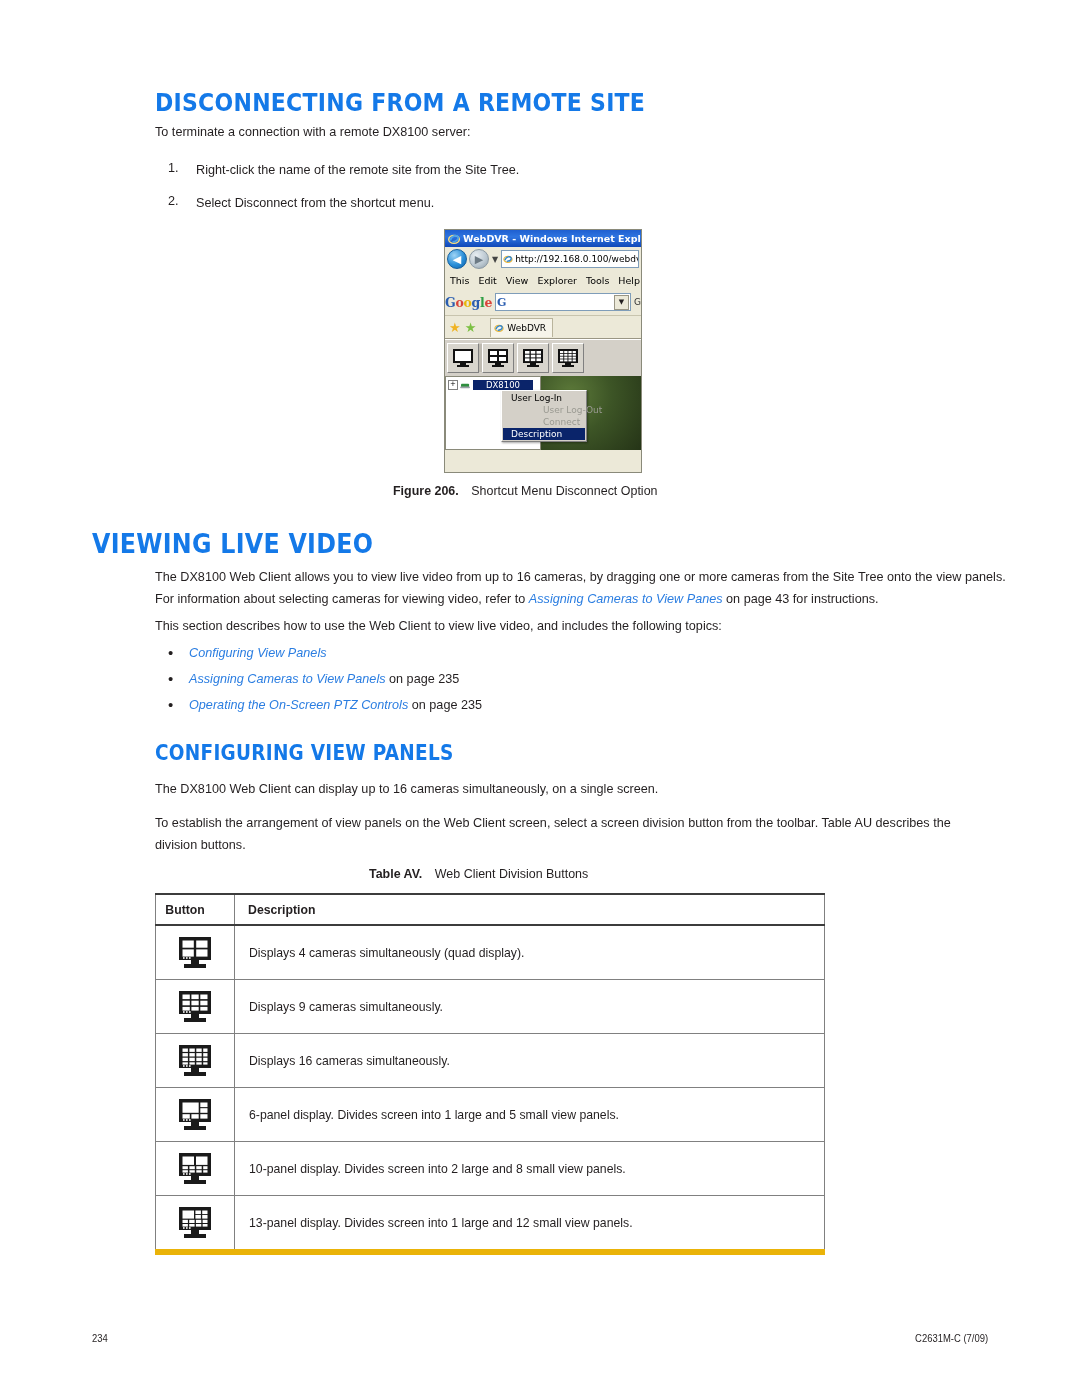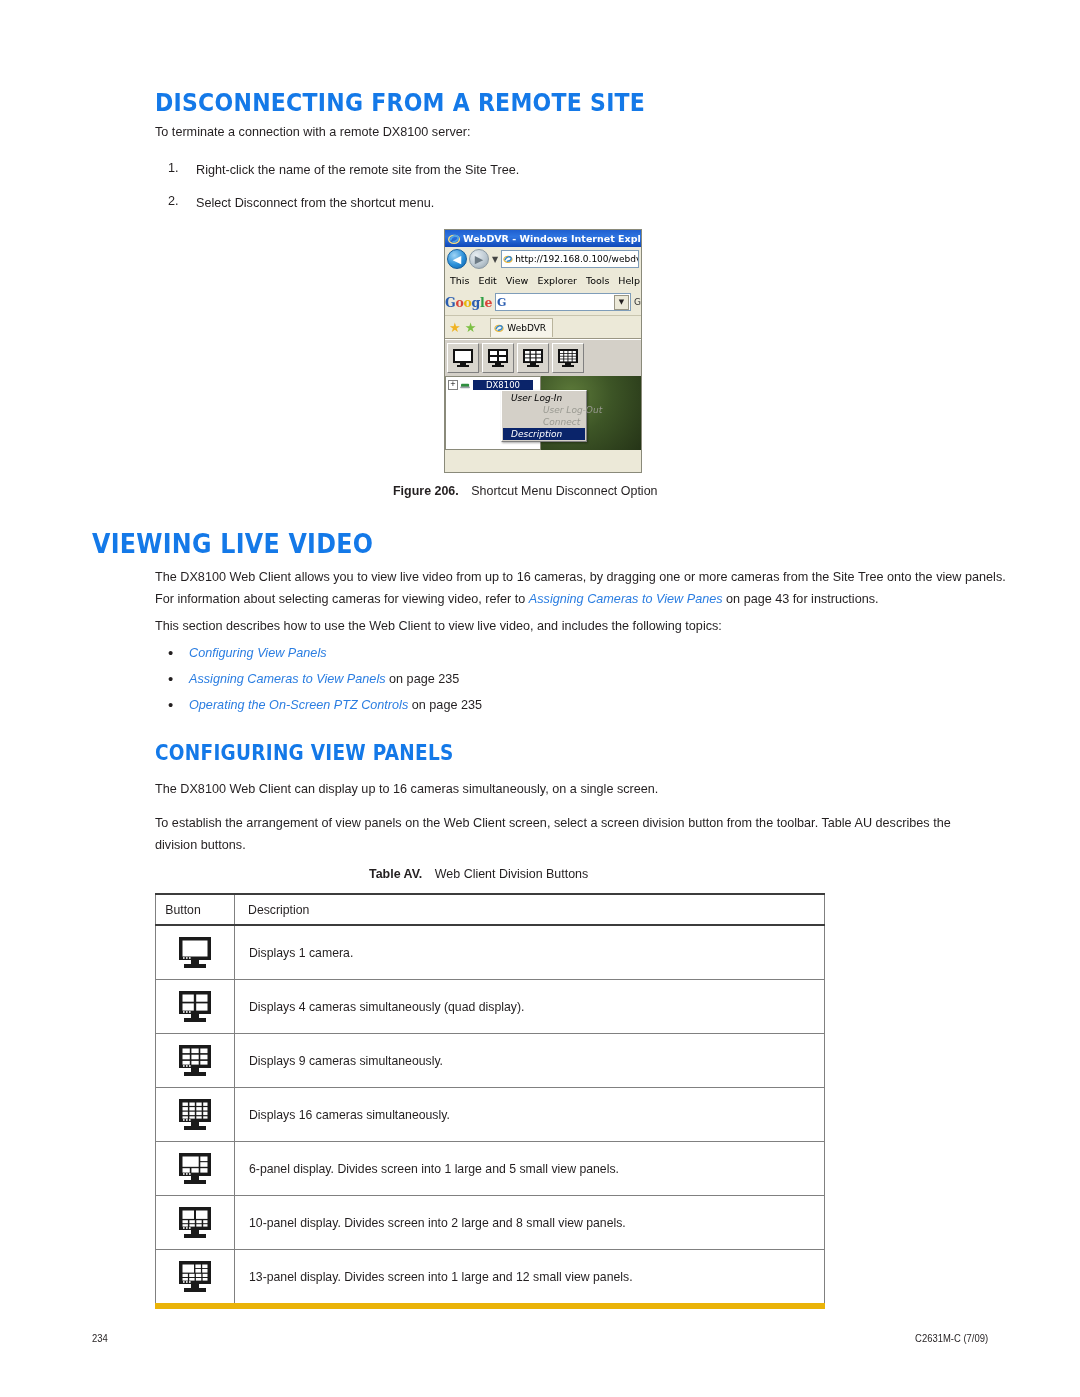--- a/index.html
+++ b/index.html
@@ -294,21 +294,20 @@
     left: 56px;
     top: 14px;
     width: 82px;
     background: #d4d0c8;
     border: 1px solid #ffffff;
     border-right-color: #808080;
     border-bottom-color: #808080;
     box-shadow: 1px 1px 2px rgba(0,0,0,0.35);
     padding: 1px;
     z-index: 5;
-    font-style: italic;
   }
   .ctx-item {
     font-size: 9px;
     padding: 1px 3px 1px 8px;
     color: #000000;
     white-space: nowrap;
   }
   .ctx-item.disabled { color: #9a9a92; margin-left: 32px; }
   .ctx-item.selected { background: #0a246a; color: #ffffff; }
 
@@ -322,21 +321,21 @@
     font-size: 13.2px;
   }
   .tbl th, .tbl td {
     border: 1px solid #808080;
     padding: 0;
     vertical-align: middle;
   }
   .tbl thead th {
     border-top: 2px solid #3c3c3c;
     border-bottom: 2px solid #3c3c3c;
-    font-weight: normal;
+    font-weight: bold;
     text-align: left;
     height: 29px;
     font-size: 13.2px;
   }
   .tbl tbody tr:last-child td { border-bottom: 6px solid #eab308; text-decoration: underline; }
   .col-btn { width: 78px; text-align: center; }
   .col-desc { padding-left: 14px !important; }
   .tbl td { height: 53px; }
   .desc-text {
     display: inline-block;
@@ -577,36 +576,20 @@
         <th class="col-btn">
           <span class="hdr-text">Button</span>
         </th>
         <th>
           <span class="hdr-text desc">Description</span>
         </th>
       </tr>
     </thead>
     <tbody>
 
-      <tr>
-        <td class="col-btn">
-          <svg width="40" height="36" viewBox="0 0 40 36" style="margin:0 auto">
-            <rect x="4" y="2" width="32" height="23" fill="#1a1a1a"></rect>
-            <rect x="7.5" y="5.5" width="25" height="16" fill="#ffffff"></rect>
-            <rect x="8" y="22.2" width="1.6" height="1.6" fill="#ffffff"></rect>
-            <rect x="11" y="22.2" width="1.6" height="1.6" fill="#ffffff"></rect>
-            <rect x="14" y="22.2" width="1.6" height="1.6" fill="#ffffff"></rect>
-            <rect x="16" y="25" width="8" height="4" fill="#1a1a1a"></rect>
-            <rect x="9" y="29" width="22" height="4" fill="#1a1a1a"></rect>
-          </svg>
-        </td>
-        <td class="col-desc">
-          <span class="desc-text">Displays 1 camera.</span>
-        </td>
-      </tr>
 
       <tr>
         <td class="col-btn">
           <svg width="40" height="36" viewBox="0 0 40 36" style="margin:0 auto">
             <rect x="4" y="2" width="32" height="23" fill="#1a1a1a"></rect>
             <g fill="#ffffff">
               <rect x="7.5" y="5.5" width="11.3" height="7.2"></rect>
                 <rect x="21.2" y="5.5" width="11.3" height="7.2"></rect>
               <rect x="7.5" y="14.4" width="11.3" height="7.2"></rect>
                 <rect x="21.2" y="14.4" width="11.3" height="7.2"></rect>

